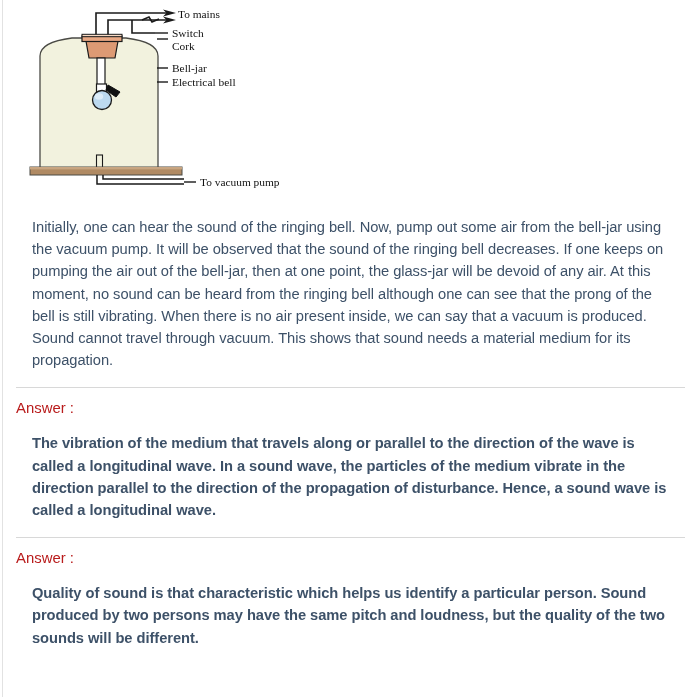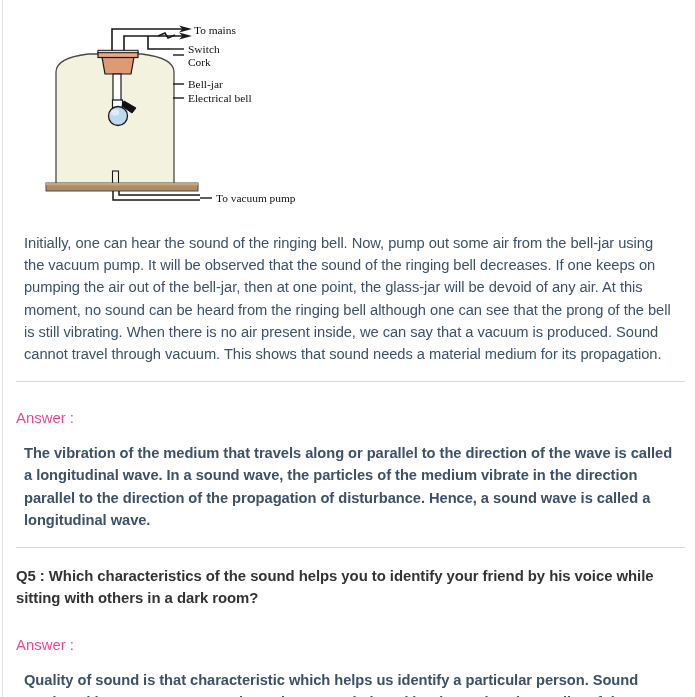--- a/index.html
+++ b/index.html
@@ -30,31 +30,31 @@
     padding: 0 10px 0 16px;
     box-sizing: border-box;
     width: 695px;
   }
 
   
   .figure-wrap {
     position: relative;
     height: 192px;
     width: 330px;
-    margin: 16px;
+    margin: 0;
     overflow: hidden;
   }
   .figure-wrap svg { display: block; }
 
   
   .body-par {
     color: #3d5168;
     font-size: 14.7px;
     line-height: 22.2px;
-    margin: 8px;
+    margin: 16px;
     text-align: left;
     letter-spacing: -0.05px;
   }
   .para-first { padding-top: 8px; }
 
   .rule {
     border: none;
     border-top: 1px solid #d8d8d8;
     margin: 16px 0 0 0;
     height: 0;
@@ -64,24 +64,24 @@
     color: #333333;
     font-size: 14.9px;
     line-height: 21.5px;
     font-weight: 700;
     margin: 18px 0 0 0;
     letter-spacing: -0.05px;
   }
   .qnum { font-weight: 700; }
 
   .answer-label {
-    color: #ec4899;
+    color: #b91c1c;
     font-size: 14.9px;
     font-weight: 400;
-    margin: 26px 0 0 0;
+    margin: 10px 0 0 0;
     line-height: 20px;
   }
 
   .answer-body {
     margin-top: 14px;
     font-weight: bold;
   }
 </style>
 </head>
 <body>
@@ -157,19 +157,18 @@
 
   <hr class="rule">
 
 
   <p class="answer-label">Answer :</p>
 
   <p class="body-par answer-body">The vibration of the medium that travels along or parallel to the direction of the wave is called a longitudinal wave. In a sound wave, the particles of the medium vibrate in the direction parallel to the direction of the propagation of disturbance. Hence, a sound wave is called a longitudinal wave.</p>
 
   <hr class="rule">
 
-  <p class="question"><span class="qnum">Q5 : </span><span>Which characteristics of the sound helps you to identify your friend by his voice while sitting with others in a dark room?</span></p>
 
   <p class="answer-label">Answer :</p>
 
   <p class="body-par answer-body">Quality of sound is that characteristic which helps us identify a particular person. Sound produced by two persons may have the same pitch and loudness, but the quality of the two sounds will be different.</p>
 
 </div>
 
 </body></html>

